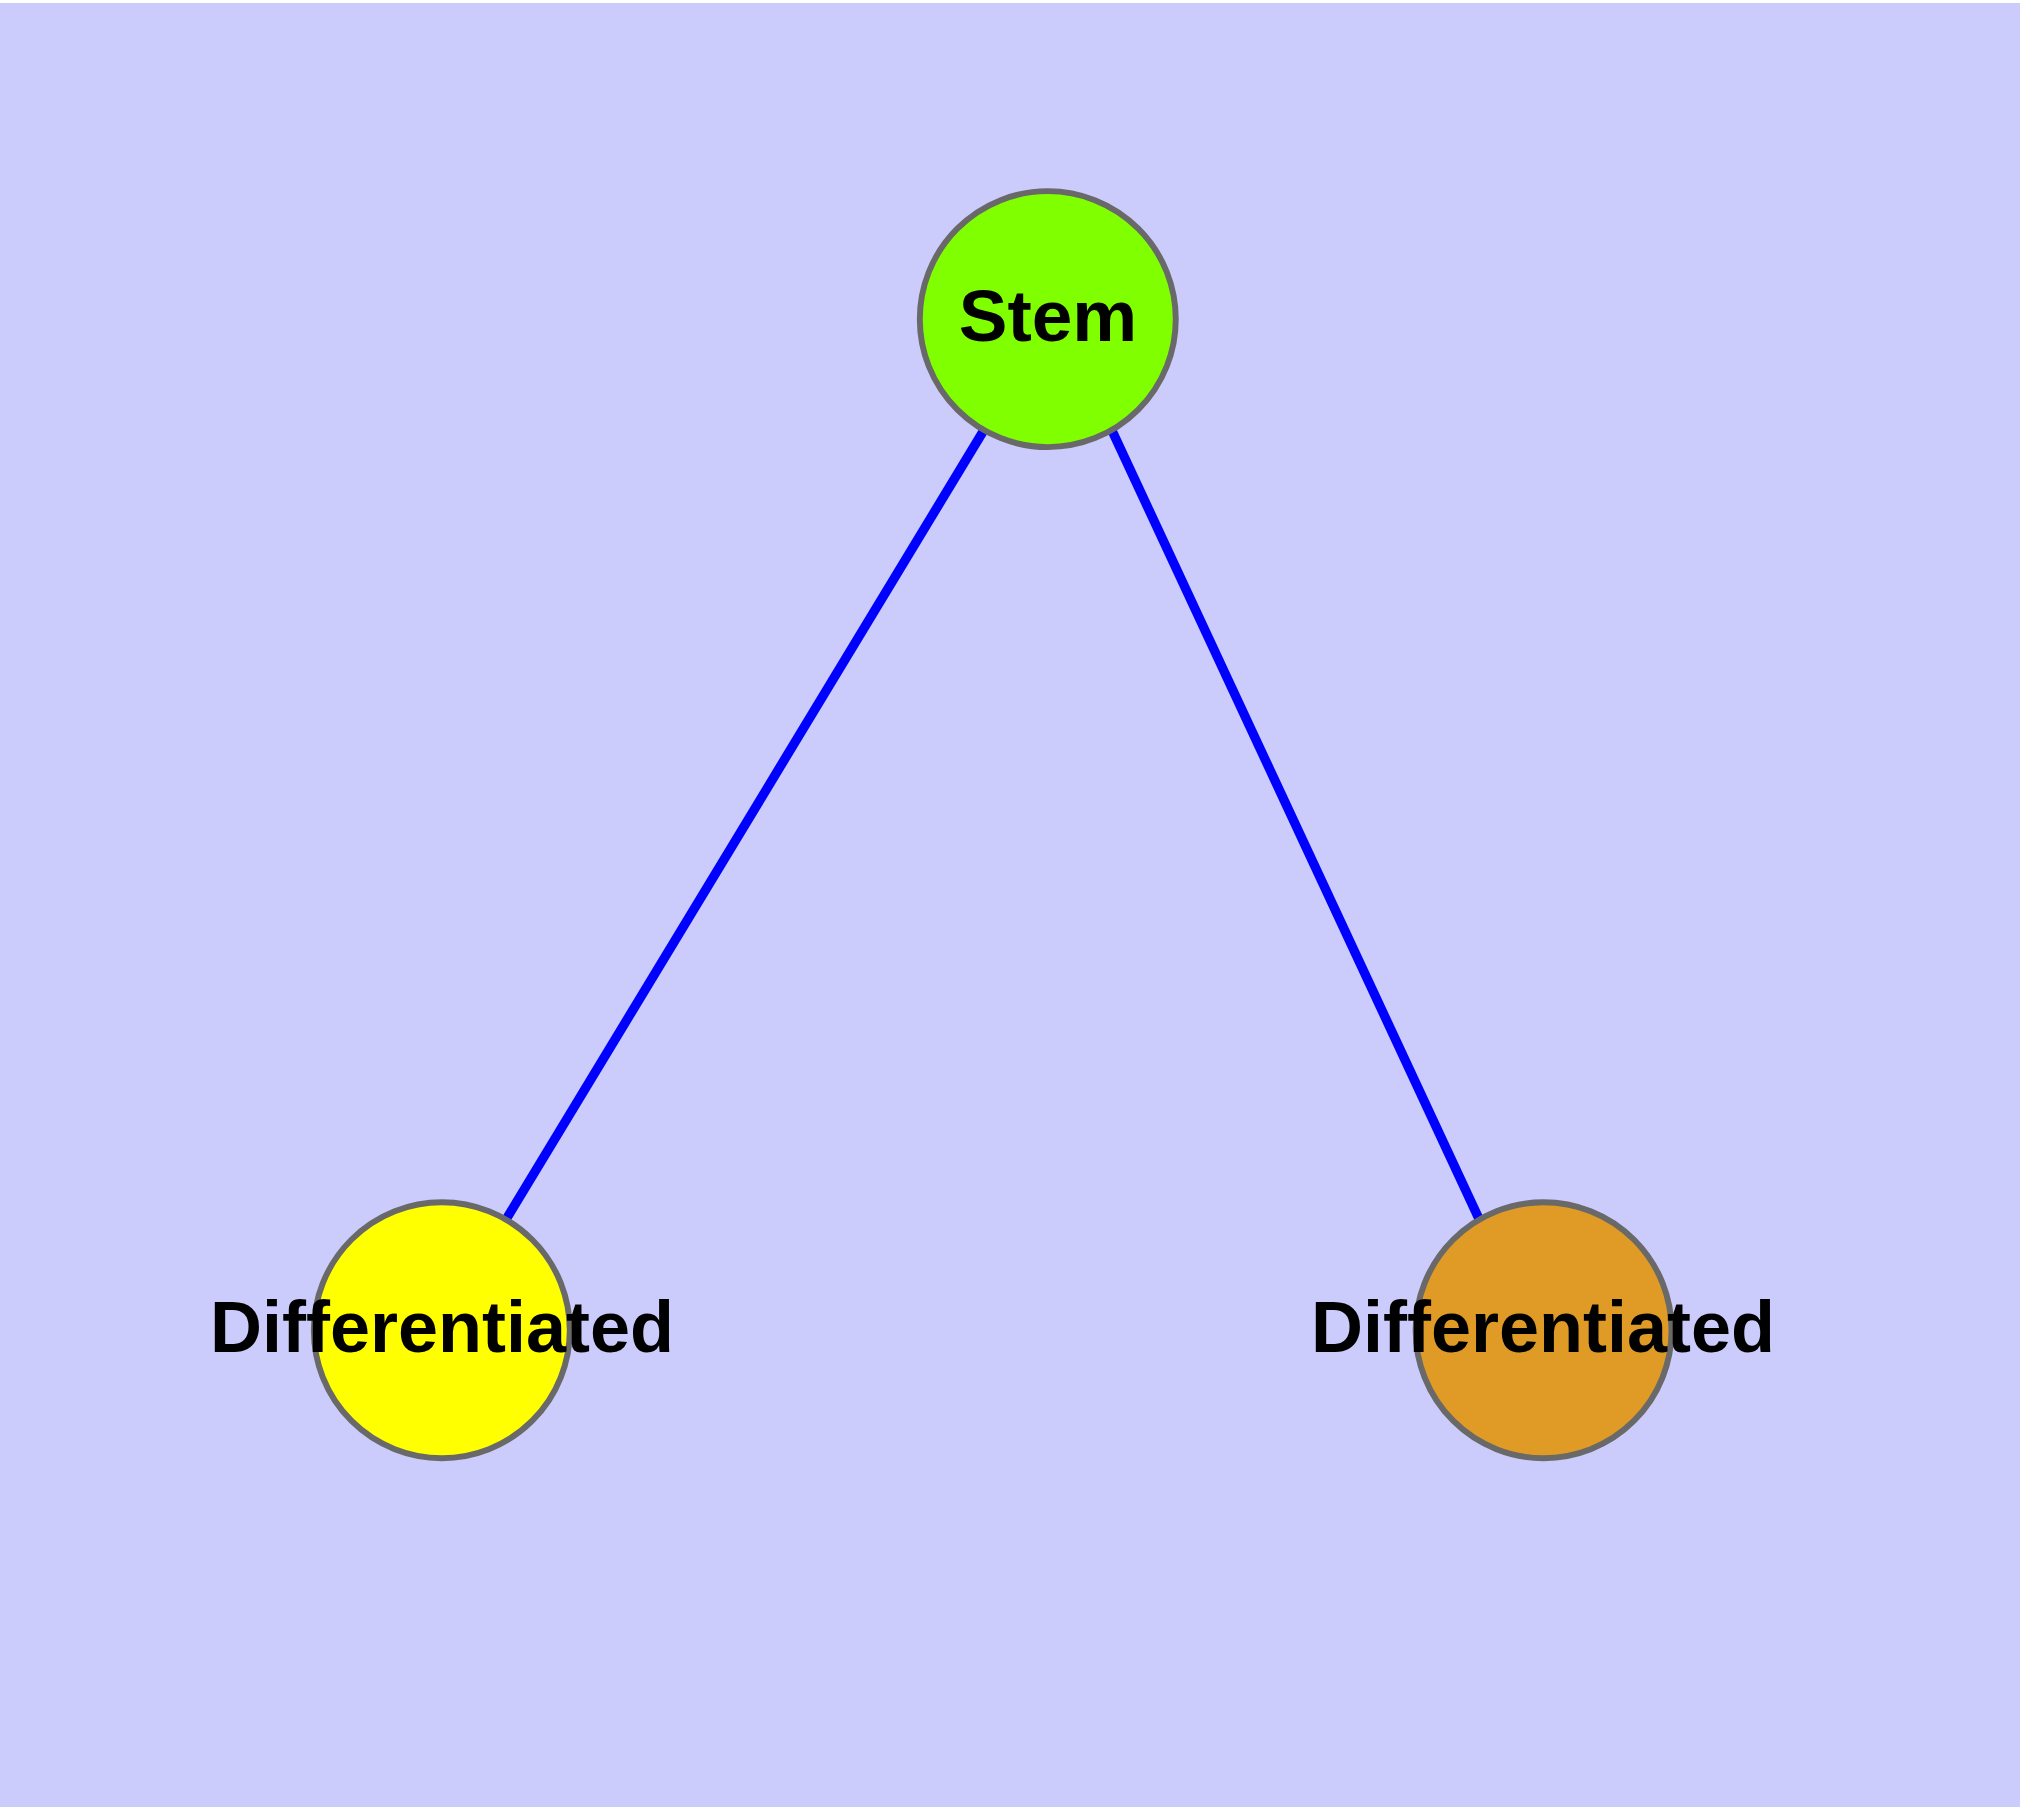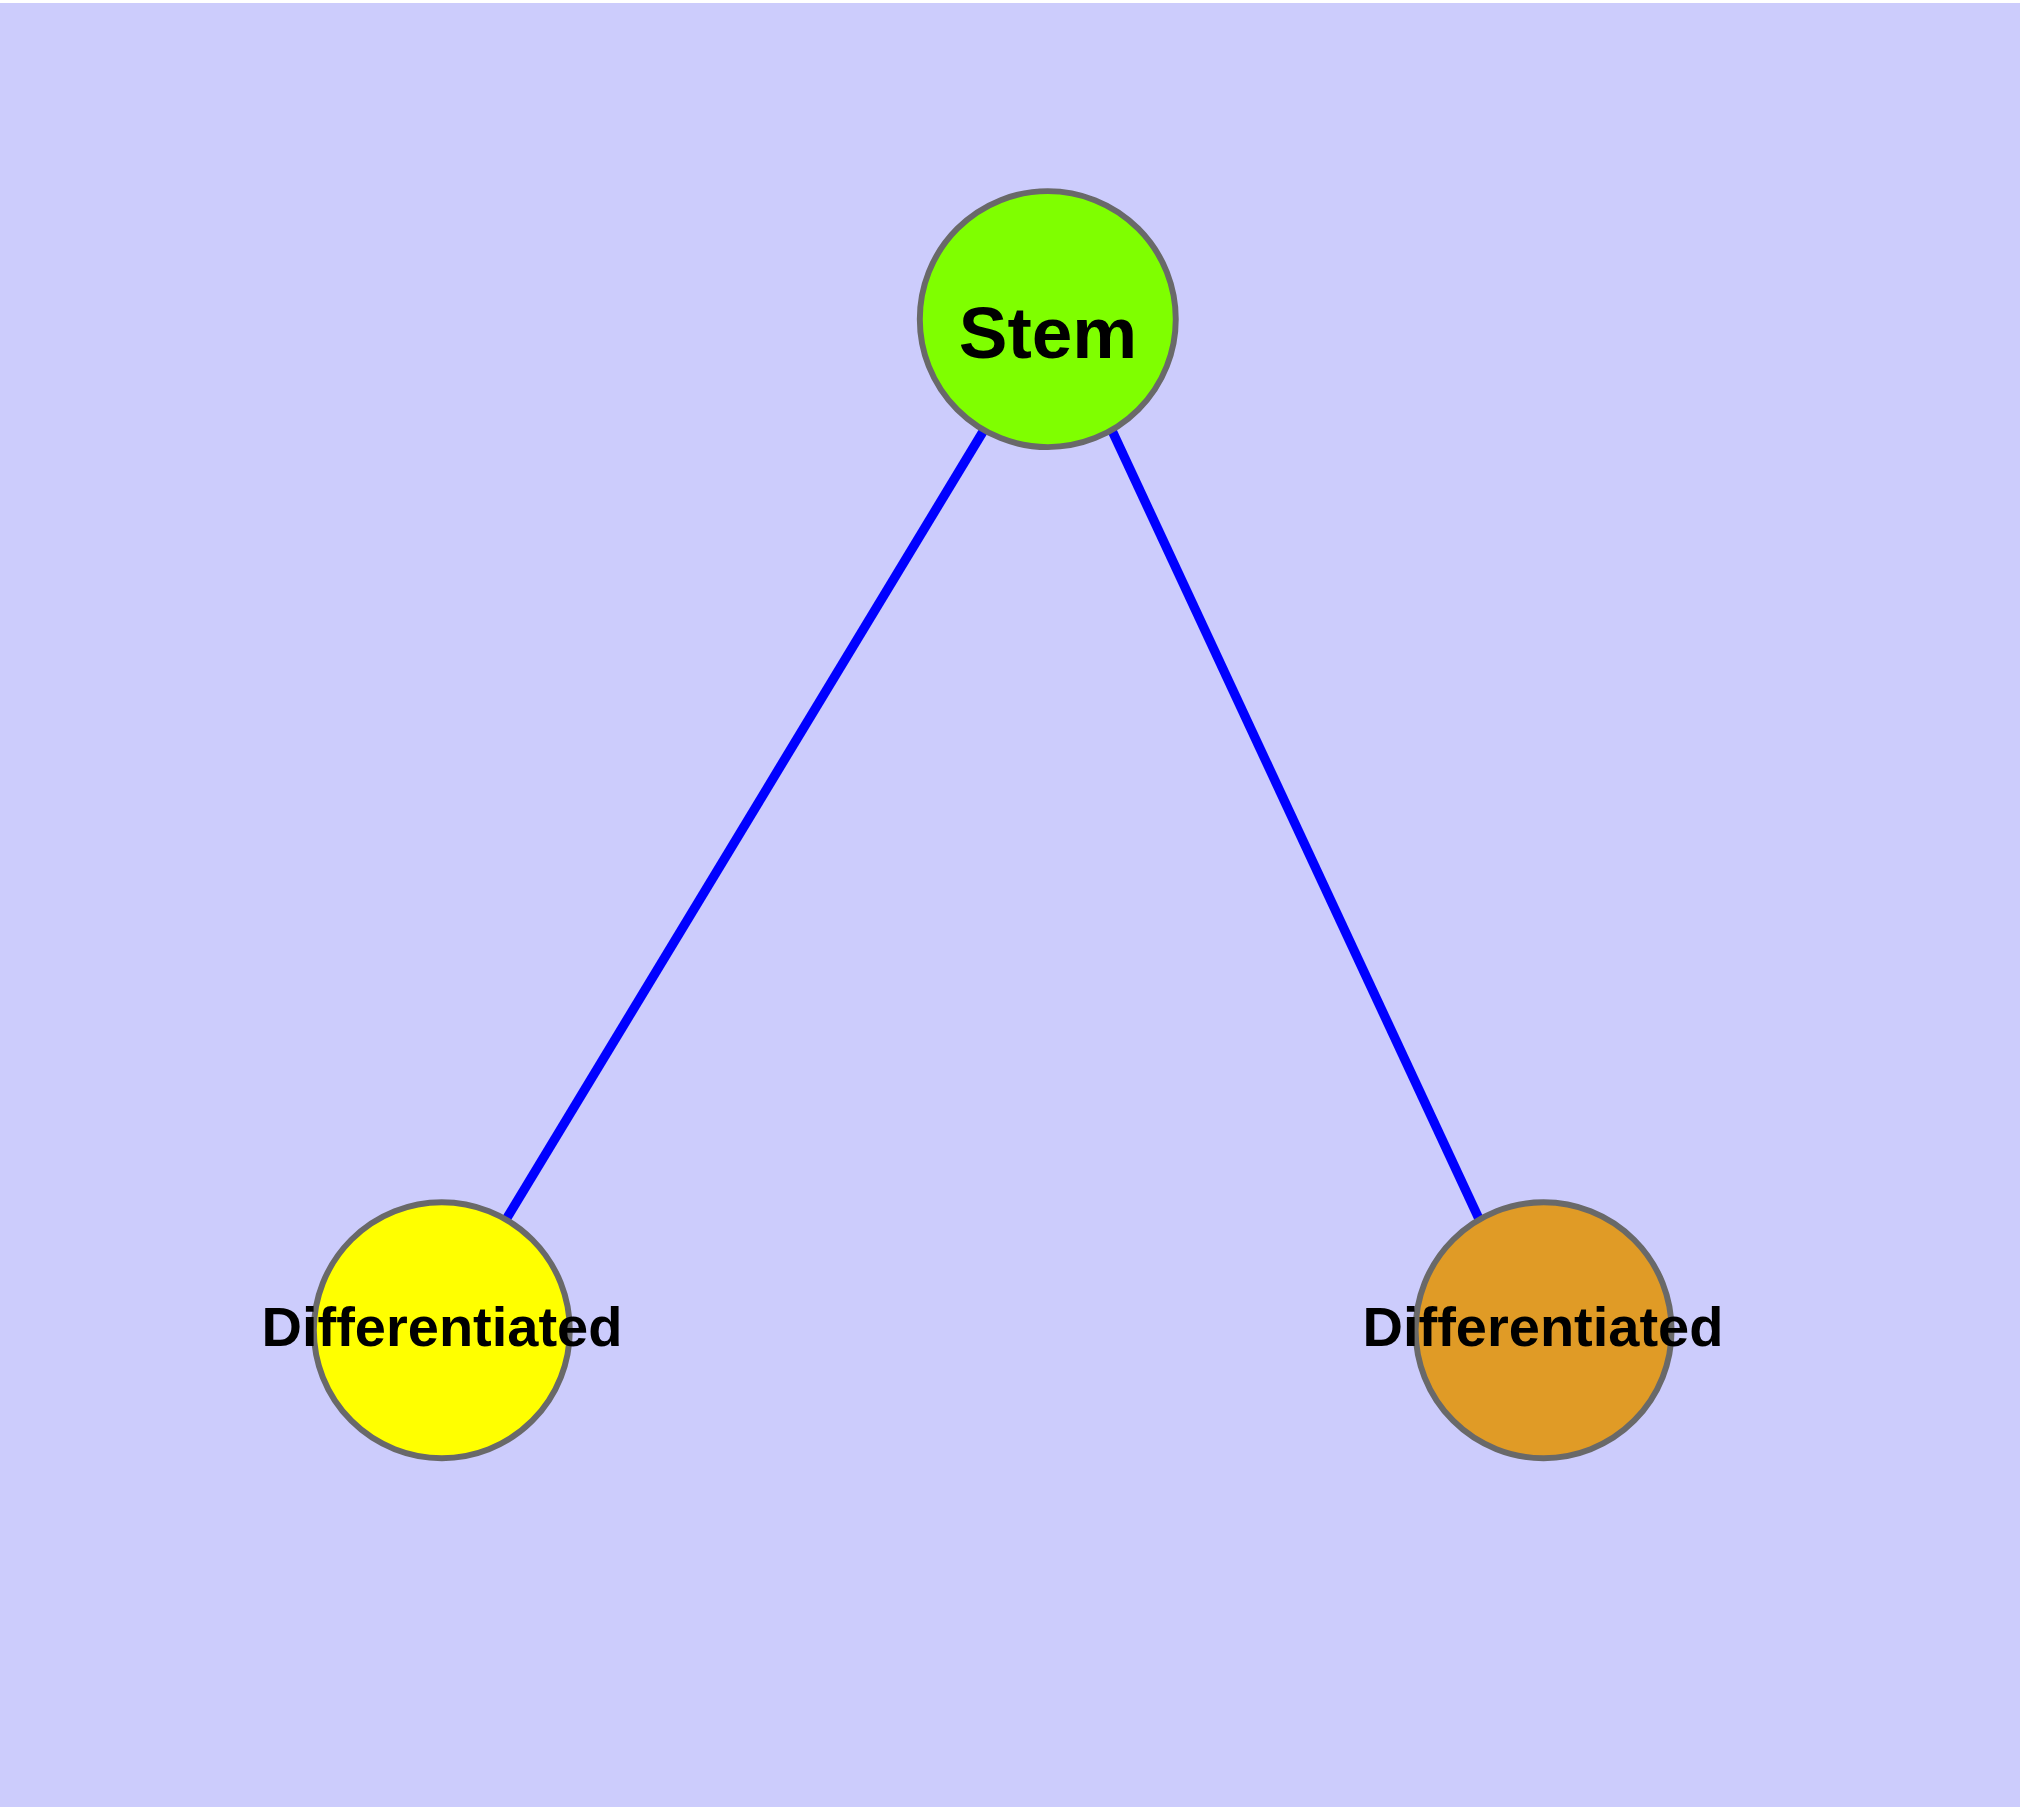--- a/index.html
+++ b/index.html
@@ -36,24 +36,23 @@
     color: #000000;
     font-weight: bold;
     text-align: center;
     line-height: 1.12;
     white-space: nowrap;
     pointer-events: none;
     transform: translate(-50%, -50%);
   }
   .label-root {
     font-size: 73px;
-    margin-top: 17px;
   }
   .label-leaf {
-    font-size: 56px;
+    font-size: 72px;
   }
 </style>
 </head>
 <body>
 
 <div id="canvas">
   <div id="graph-surface">
     <svg id="graph-svg" viewBox="0 0 2384 2138" xmlns="http://www.w3.org/2000/svg">
       <g id="edge-layer">
           <line x1="1160" y1="505" x2="597" y2="1435" stroke="#0000ff" stroke-width="11" stroke-linecap="butt"></line>

